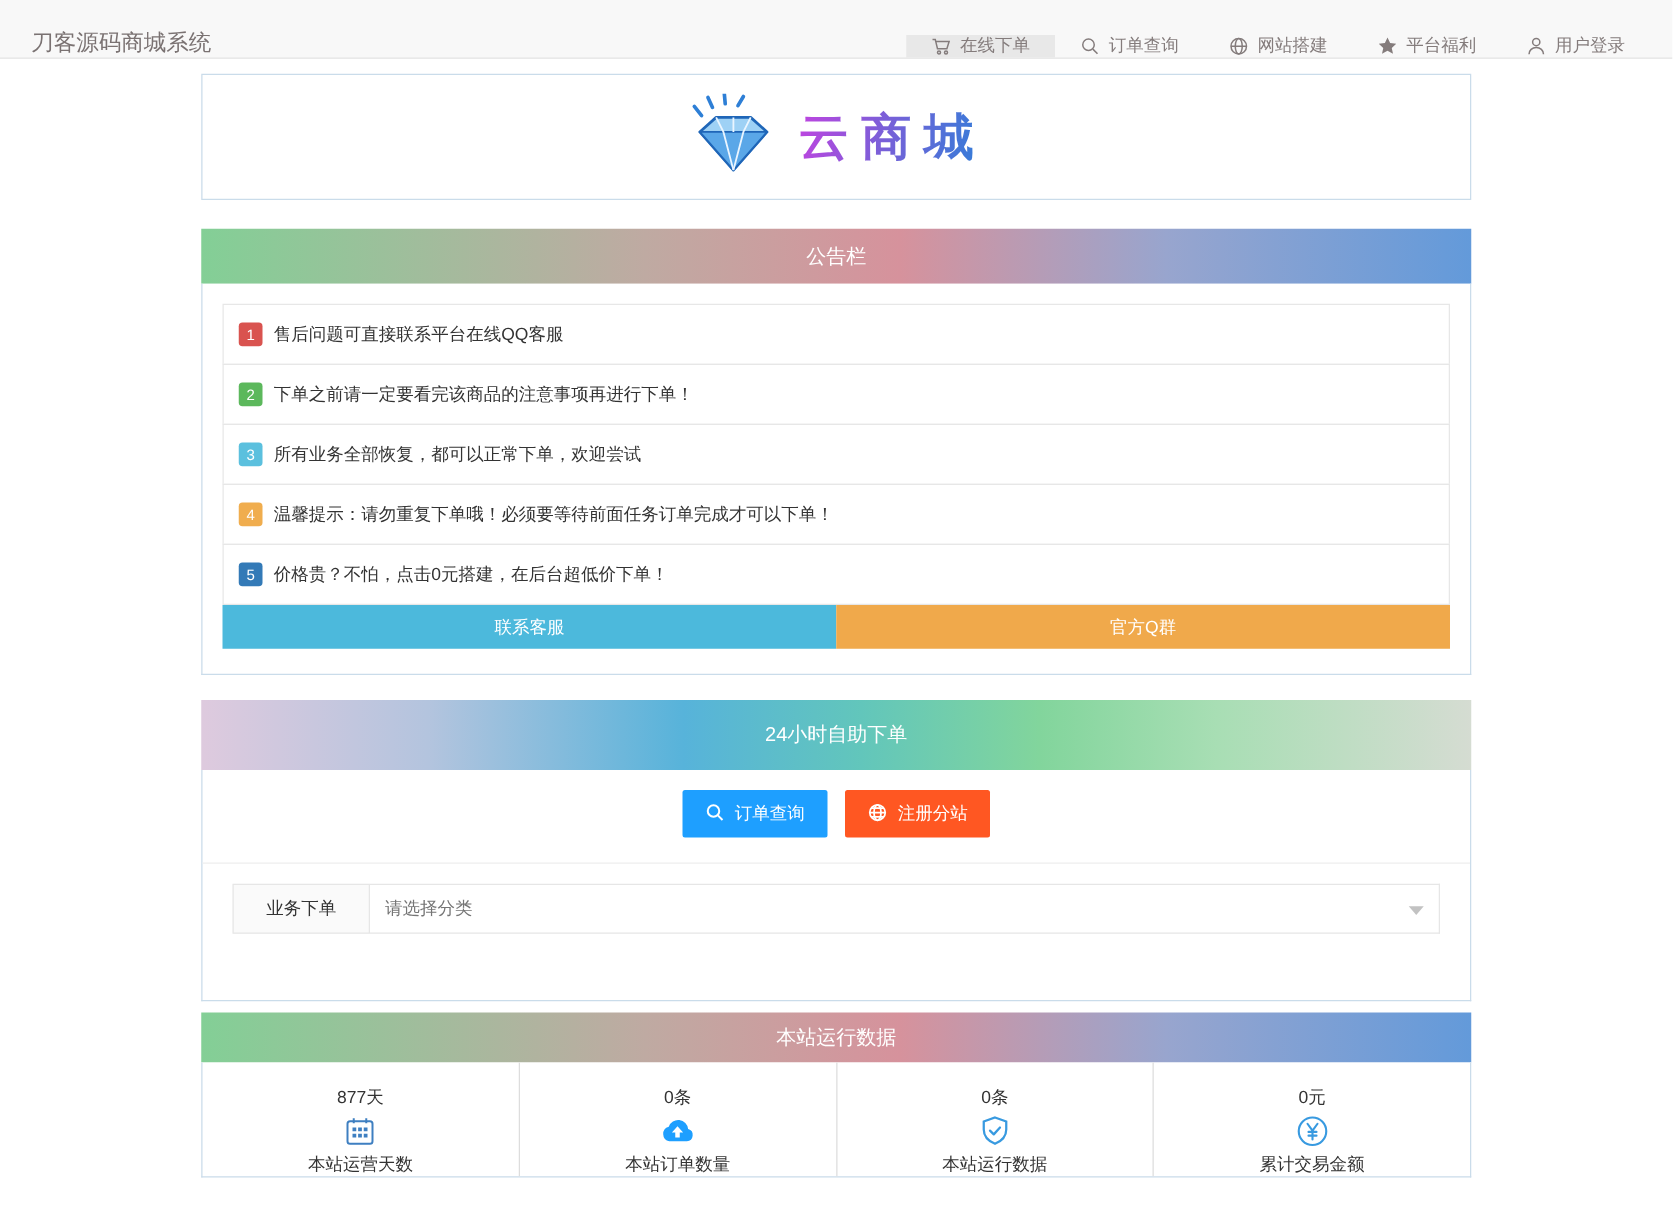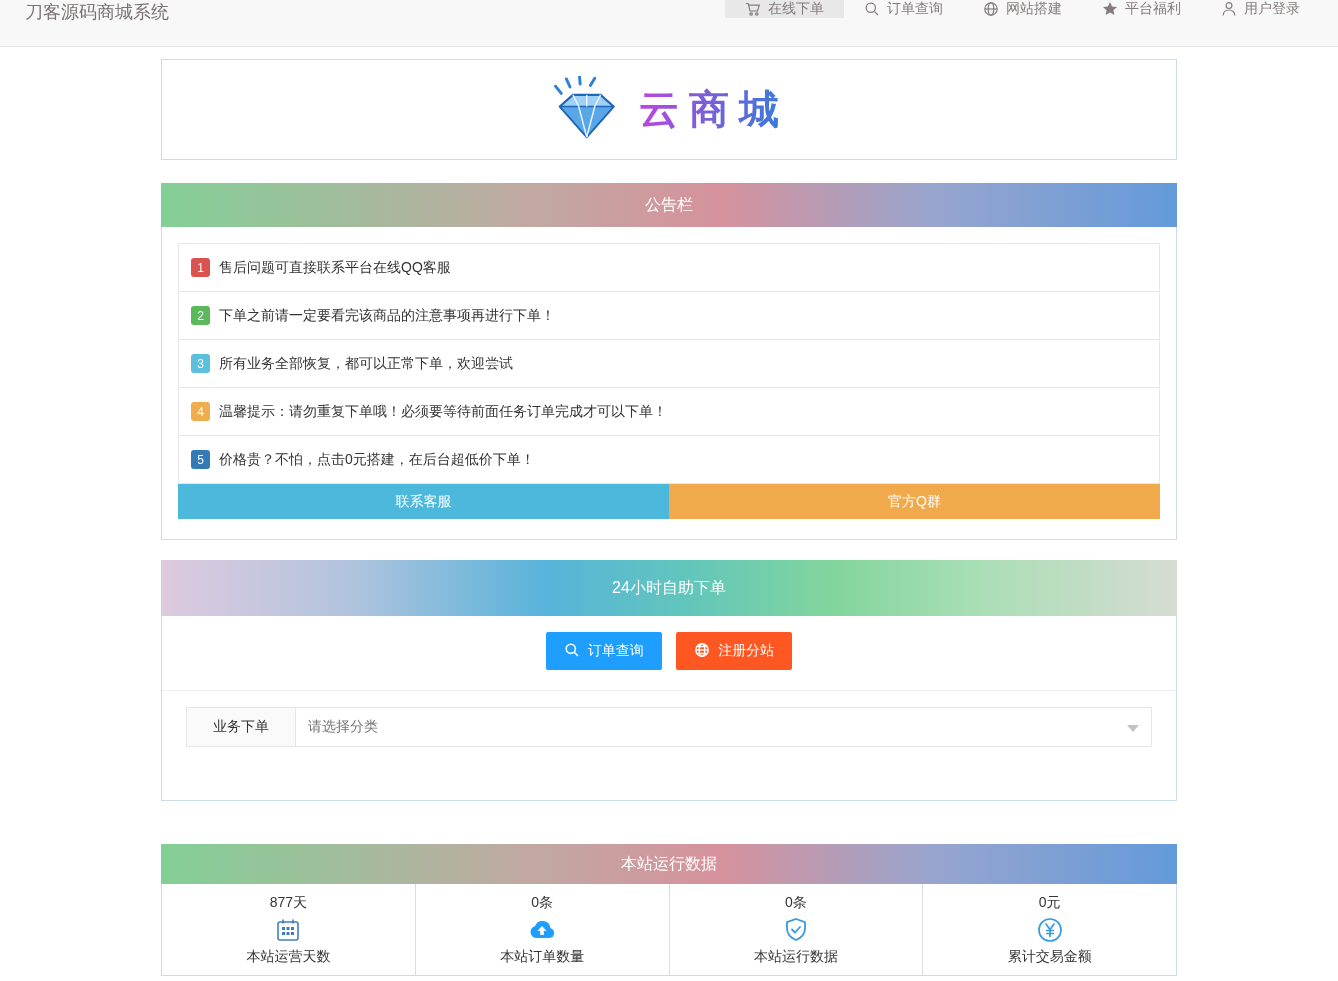--- a/index.html
+++ b/index.html
@@ -1,21 +1,21 @@
 <!DOCTYPE html>
 <html lang="zh"><head>
 <meta charset="utf-8">
 <style>
   * { margin:0; padding:0; box-sizing:border-box; }
   html,body { width:1338px; height:981px; background:#ffffff;
     font-family:"Liberation Sans","DejaVu Sans",sans-serif; color:#333; overflow:hidden; }
 
   
   .navbar { height:47px; background:#f8f8f8; border-bottom:1px solid #e3e3e3;
-    display:flex; align-items:flex-start; justify-content:space-between; }
+    display:flex; align-items:flex-end; justify-content:space-between; }
   .brand { display:flex; align-items:center; padding-left:25px; font-size:18px; color:#7a7272; }
   .nav { display:flex; align-items:stretch; padding-right:18px; }
   .nav-item { display:flex; align-items:center; gap:7px; padding:0 20px; font-size:14px;
     color:#847c7c; text-decoration:none; cursor:pointer; }
   .nav-item.active { background:#e8e8e8; }
   .nav-item svg { display:block; }
 
   
   .container { width:1016px; margin:0 auto; }
 
@@ -58,24 +58,24 @@
   .form-row { display:flex; }
   .form-label { width:110px; border:1px solid #e6e6e6; background:#fafafa; font-size:14px; color:#333;
     display:flex; align-items:center; justify-content:center; height:40px; }
   .form-select { flex:1; position:relative; border:1px solid #e6e6e6; border-left:none; height:40px;
     background:#fff; display:flex; align-items:center; padding-left:12px; cursor:pointer; }
   .select-placeholder { font-size:14px; color:#757575; }
   .select-caret { position:absolute; right:12px; top:17px; width:0; height:0;
     border-left:6px solid transparent; border-right:6px solid transparent; border-top:7px solid #c2c2c2; }
 
   
-  .sec-stats { margin-top:43px; }
+  .sec-stats { margin-top:9px; }
   .grad-a2 { height:40px; }
   .stats-row { display:flex; border:1px solid #cadcea; border-top:none; background:#fff; height:92px; }
-  .stat-cell { flex:1; display:flex; flex-direction:column; align-items:center; justify-content:center;
+  .stat-cell { flex:1; display:flex; flex-direction:column; align-items:center; justify-content:flex-end;
     gap:5px; border-right:1px solid #dddddd; }
   .stat-cell:last-child { border-right:none; }
   .stat-value { font-size:14px; color:#333; }
   .stat-label { font-size:14px; color:#333; }
   .stat-icon { height:26px; display:flex; align-items:center; }
 </style>
 </head>
 <body>
 
 <div class="navbar">

